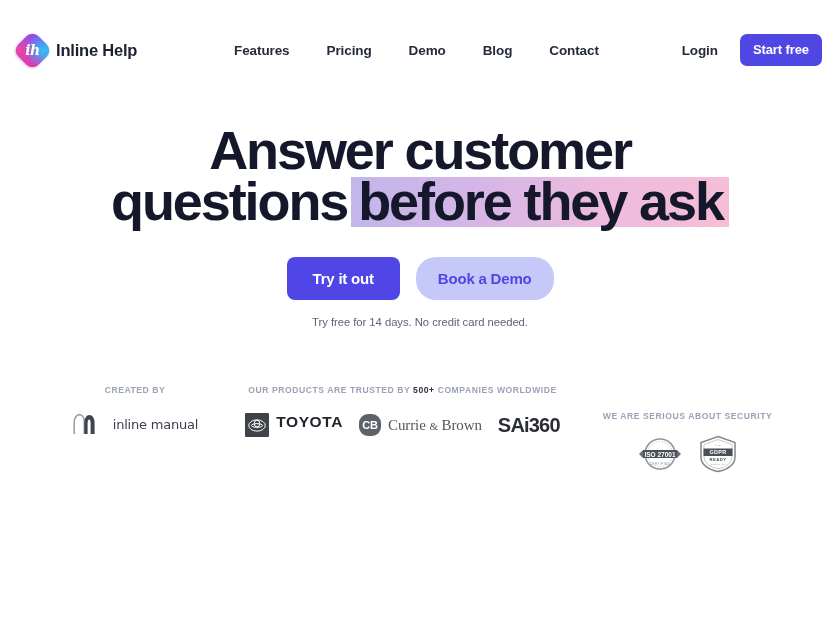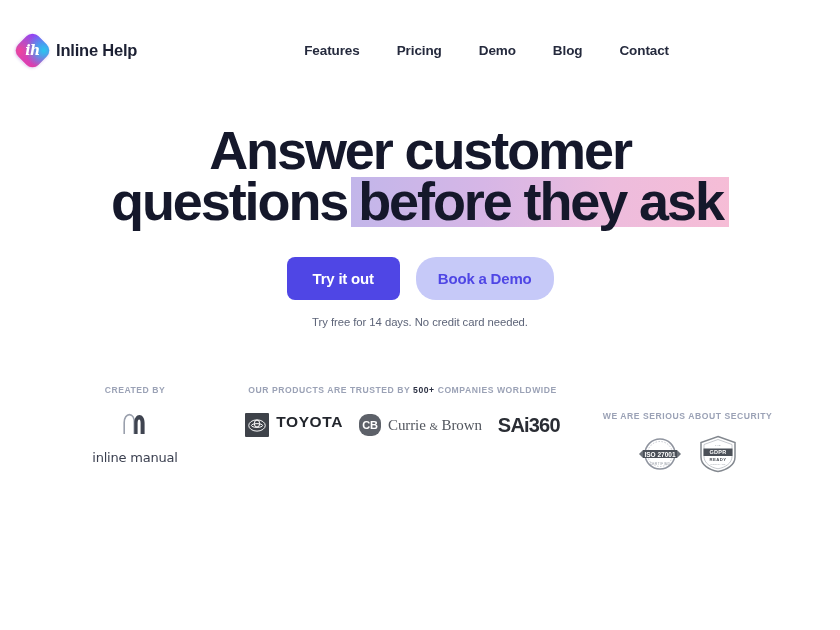--- a/index.html
+++ b/index.html
@@ -214,21 +214,21 @@
 
   .proof-logos {
     margin-top: 18px;
     display: flex;
     align-items: center;
     justify-content: center;
     gap: 16px;
   }
 
   
-  .im-logo { display: flex; align-items: center; gap: 15px; flex-direction: column; }
+  .im-logo { display: flex; align-items: center; gap: 15px; }
   .im-word {
     font-size: 13px;
     color: #3a3f4f;
     letter-spacing: -0.2px;
     font-family: "DejaVu Sans", sans-serif;
   }
 
   
   .toyota-logo { display: flex; gap: 7px; }
   .toyota-badge {
@@ -293,20 +293,24 @@
     </a>
 
     <nav class="nav">
       <a class="nav-link">Features</a>
       <a class="nav-link">Pricing</a>
       <a class="nav-link">Demo</a>
       <a class="nav-link">Blog</a>
       <a class="nav-link">Contact</a>
     </nav>
 
+    <div class="header-right">
+      <a class="login-link">Login</a>
+      <button class="btn-start-free">Start free</button>
+    </div>
   </header>
 
   <section class="hero">
 
     <h1 class="headline">
       <span class="line">Answer customer</span>
       <span class="line">
         <span>questions</span><span class="hl">before they ask</span>
       </span>
     </h1>

